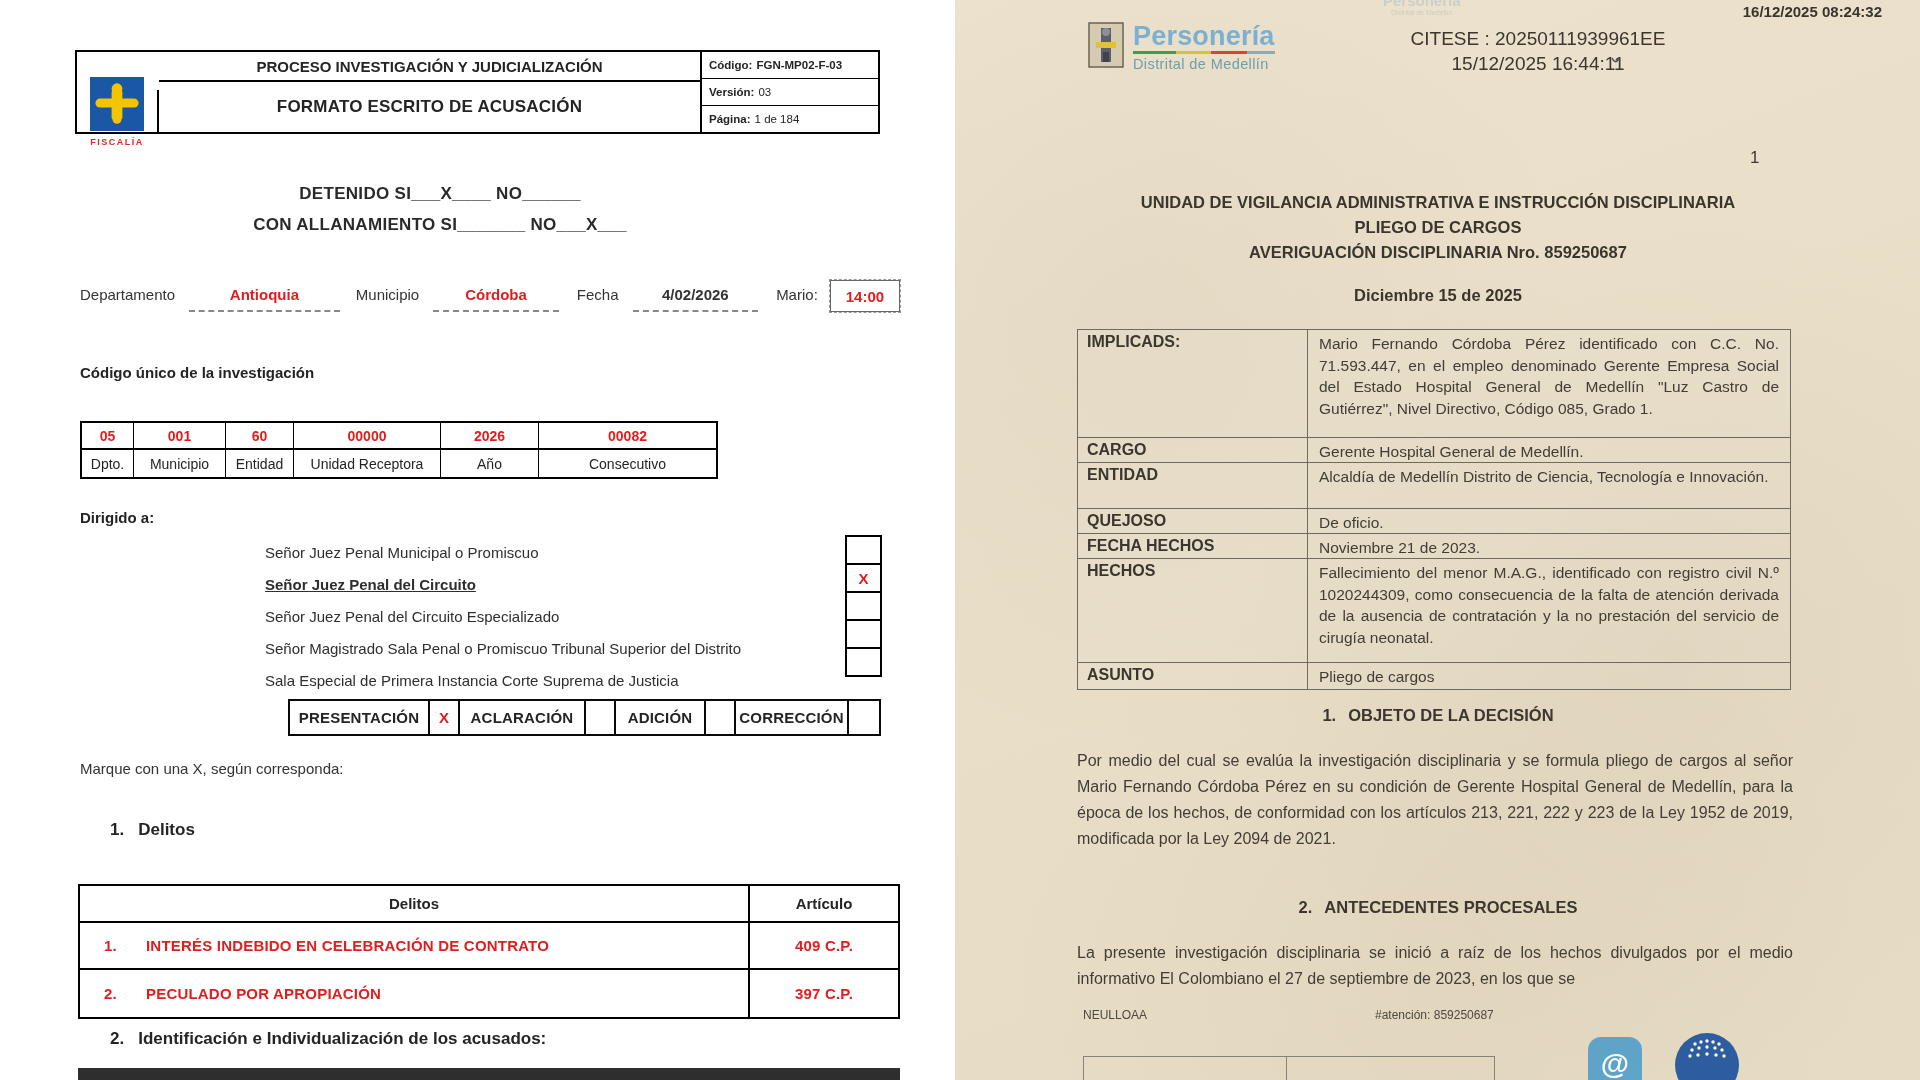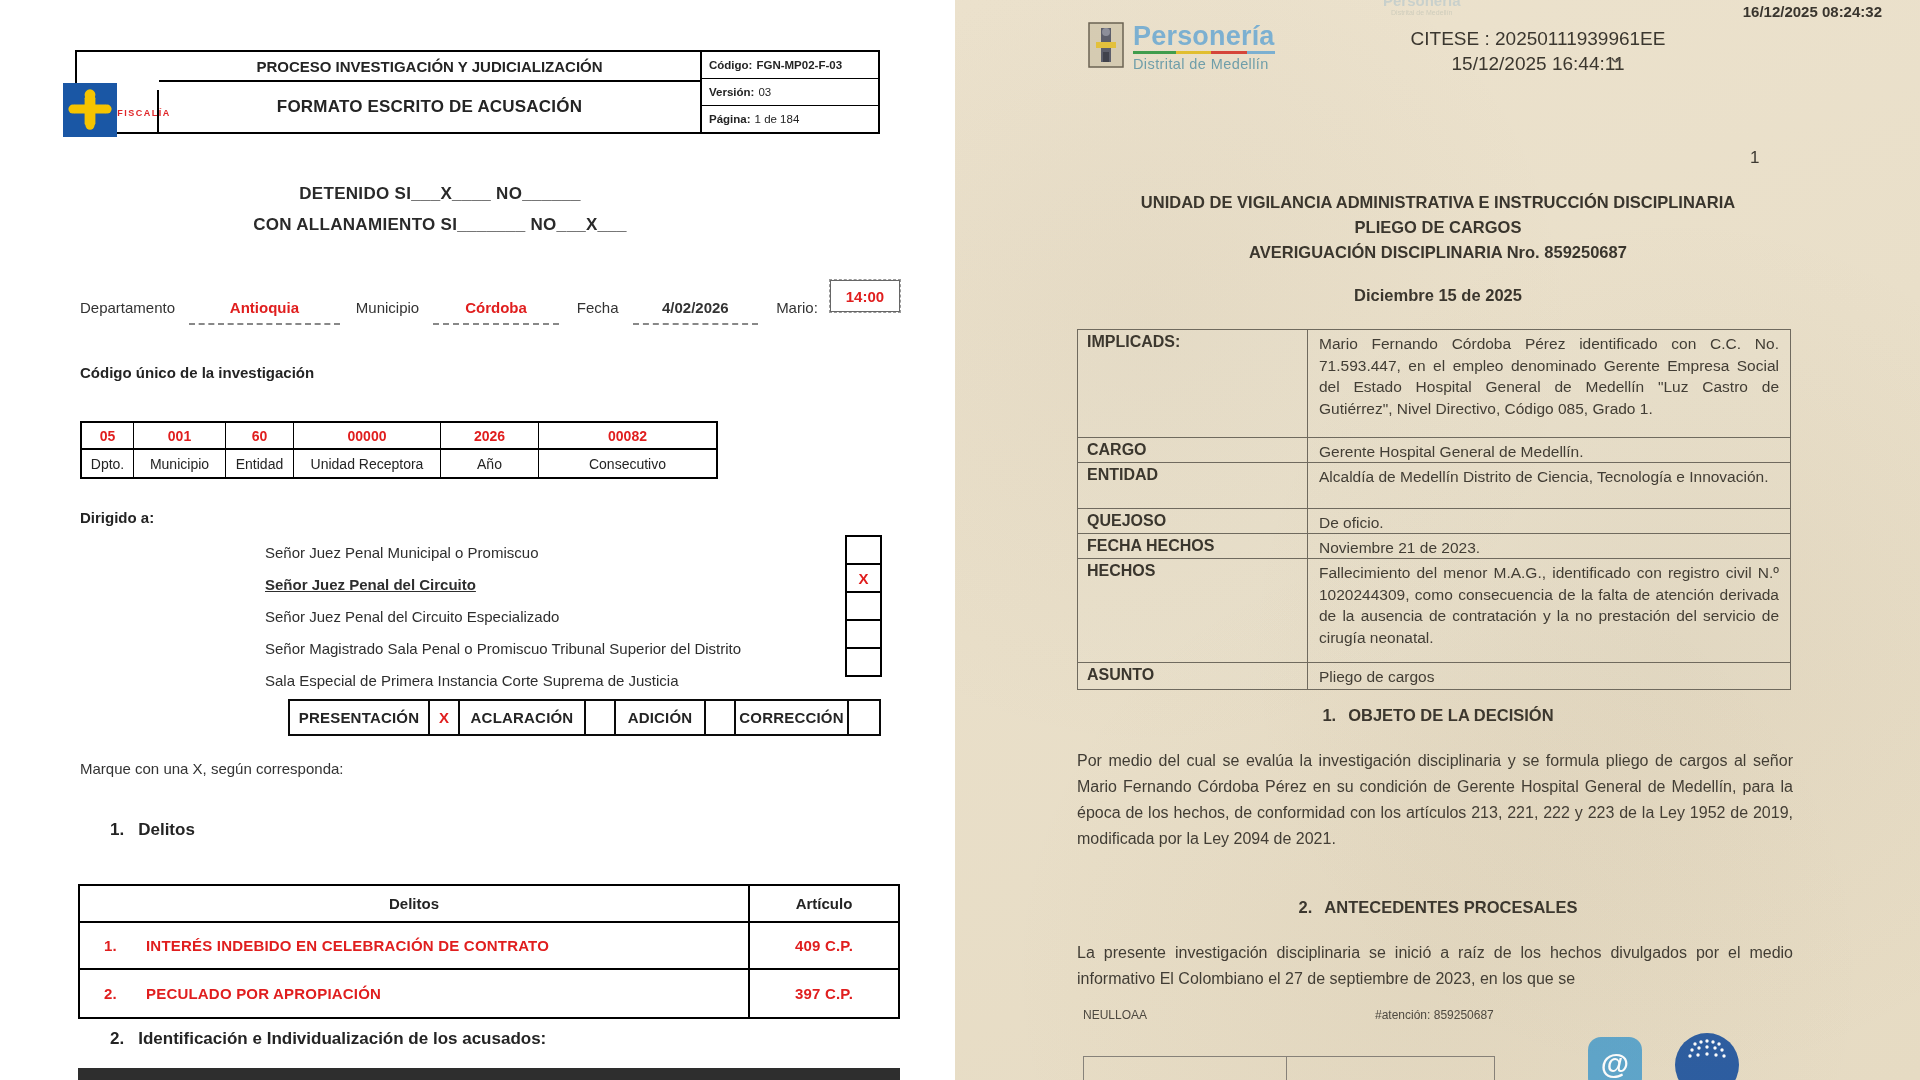--- a/index.html
+++ b/index.html
@@ -4,38 +4,38 @@
 <style>
   * { margin:0; padding:0; box-sizing:border-box; }
   html,body { width:1920px; height:1080px; overflow:hidden; background:#fff;
               font-family:"Liberation Sans", sans-serif; }
   .canvas { position:relative; width:1920px; height:1080px; overflow:hidden; }
 
   
   .page-left { position:absolute; left:0; top:0; width:955px; height:1080px; background:#ffffff; color:#242424; }
 
   .hdr { position:absolute; left:75px; top:50px; width:805px; height:84px; display:flex; border:2px solid #000; background:#fff; }
-  .hdr-logo { width:82px; border-right:2px solid #000; display:flex; flex-direction:row; align-items:center; justify-content:center; padding-top:2px;margin-top:38px; }
+  .hdr-logo { width:82px; border-right:2px solid #000; display:flex; flex-direction:column; align-items:center; justify-content:center; padding-top:2px;margin-top:38px; }
   .hdr-logo .fisc-name { color:#e02528; font-weight:bold; font-size:9px; letter-spacing:1.5px; margin-top:2px; }
   .hdr-logo .fisc-bar { width:58px; height:4px; background:#e02528; margin-top:1px; }
   .hdr-mid { flex:1; display:flex; flex-direction:column; border-right:2px solid #000; }
   .hdr-mid-top { height:30px; border-bottom:2px solid #000; display:flex; align-items:center; justify-content:center; font-weight:bold; font-size:15px; }
   .hdr-mid-bot { flex:1; display:flex; align-items:center; justify-content:center; font-weight:bold; font-size:17px; letter-spacing:.2px; }
   .hdr-right { width:176px; display:flex; flex-direction:column; }
   .hdr-right .cell { flex:1; border-bottom:1px solid #000; display:flex; align-items:center; padding:0 7px; font-size:11.5px; gap:4px; }
   .hdr-right .cell:last-child { border-bottom:none; }
   .hdr-right b { font-weight:bold; }
 
   .det-block { position:absolute; left:150px; top:178px; width:580px; text-align:center; font-size:17px; font-weight:bold; line-height:31px; color:#2a2a2a; letter-spacing:.3px; }
 
   .fields-row { position:absolute; left:80px; top:280px; width:820px; display:flex; align-items:flex-end; font-size:15px; color:#333; }
   .fields-row .flabel { padding-bottom:9px; white-space:nowrap; }
   .fval { display:inline-block; text-align:center; font-weight:bold; border-bottom:2px dashed #888; padding-bottom:7px; }
   .fval.red { color:#e01e1e; }
-  .hora-box { width:78px; height:32px; border:1px solid #666; outline:1px dashed #999; display:flex; align-items:center; justify-content:center; color:#e01e1e; font-weight:bold; font-size:15px; margin-bottom:13px; }
+  .hora-box { width:78px; height:32px; border:1px solid #666; outline:1px dashed #999; display:flex; align-items:center; justify-content:center; color:#e01e1e; font-weight:bold; font-size:15px; margin-bottom:0; }
 
   .cui-title { position:absolute; left:80px; top:364px; font-weight:bold; font-size:15px; }
   .cui { position:absolute; left:80px; top:421px; width:638px; border:2px solid #000; }
   .cui-row { display:flex; height:27px; }
   .cui-row:first-child { border-bottom:2px solid #000; }
   .cui-cell { border-right:1px solid #000; display:flex; align-items:center; justify-content:center; font-size:14px; }
   .cui-cell:last-child { border-right:none; }
   .cui-row.vals .cui-cell { color:#e01e1e; font-weight:bold; }
   .cw0{width:52px}.cw1{width:92px}.cw2{width:68px}.cw3{width:147px}.cw4{width:98px}.cw5{flex:1}
 

